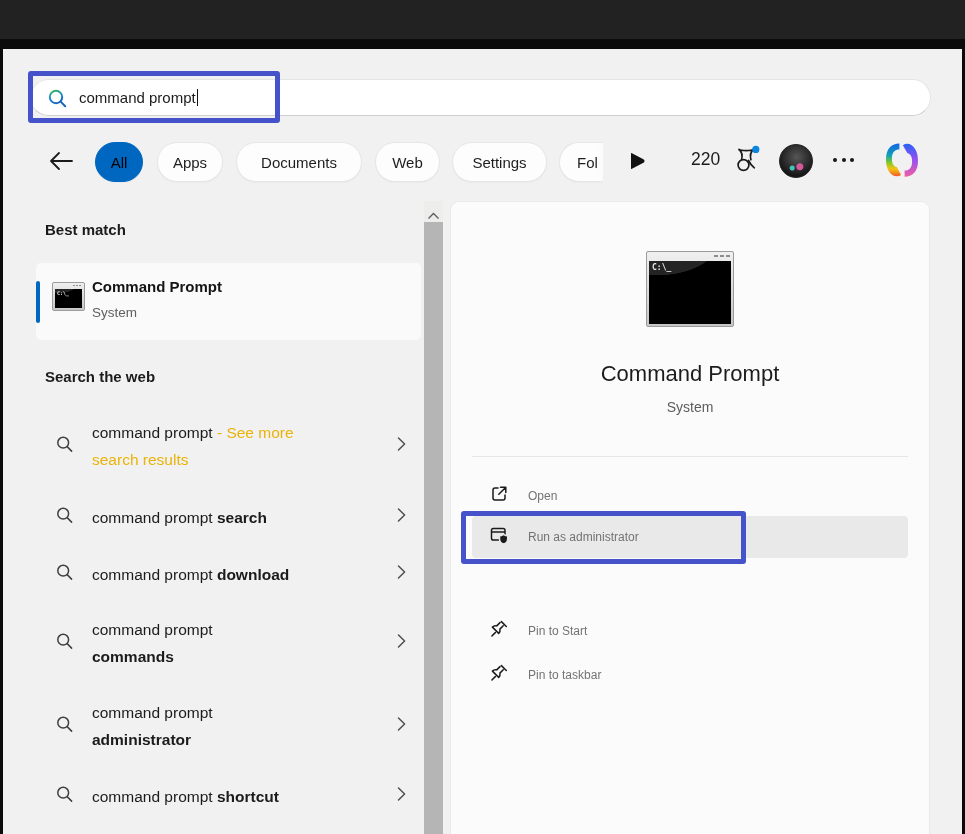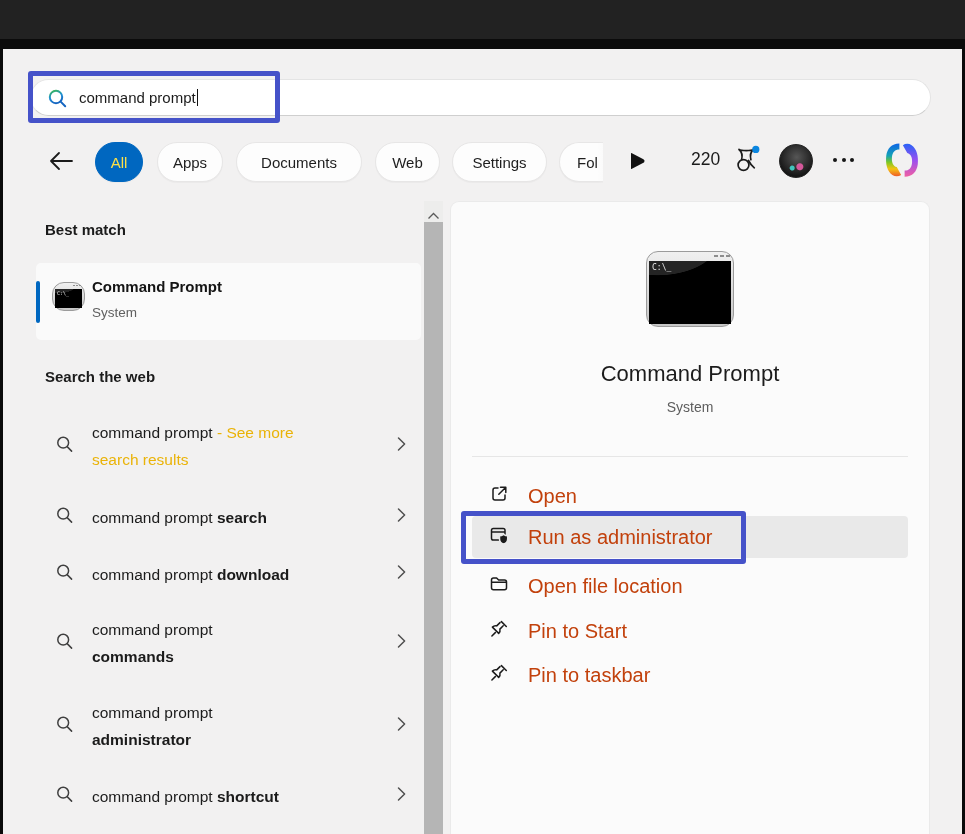--- a/index.html
+++ b/index.html
@@ -33,21 +33,21 @@
   .ann-run   { left: 461px; top: 472px; width: 285px; height: 53px; }
 
   
   .back-btn { position: absolute; left: 47px; top: 110px; width: 28px; height: 24px; cursor: pointer; }
   .pill {
     position: absolute; top: 103px; height: 40px; border-radius: 20px;
     background: #fdfdfd; border: 1px solid #e7e6e6; box-shadow: 0 1px 1px rgba(0,0,0,0.03);
     display: flex; align-items: center; justify-content: center;
     font-size: 15px; color: #1e1e1e; cursor: pointer; white-space: nowrap;
   }
-  .pill.sel { background: #0067c0; border-color: #0067c0; color: #fde047; }
+  .pill.sel { background: #0067c0; border-color: #0067c0; color: #000000; }
   .pill.clip { border-radius: 20px 0 0 20px; border-right: none; overflow: hidden; justify-content: flex-start; padding-left: 17px; }
   .tab-fade { position: absolute; left: 597px; top: 101px; width: 34px; height: 44px;
     background: linear-gradient(to right, rgba(242,241,241,0), #f2f1f1 75%); z-index: 2; }
   .play-btn { position: absolute; left: 626px; top: 111px; cursor: pointer; }
   .rewards-count { position: absolute; left: 691px; top: 110px; font-size: 17.5px; color: #1b1b1b; }
   .rewards-icon { position: absolute; left: 734px; top: 106px; cursor: pointer; }
   .avatar {
     position: absolute; left: 779px; top: 105px; width: 34px; height: 34px; border-radius: 50%;
     cursor: pointer; border: 1px solid #242424;
     background:
@@ -63,21 +63,21 @@
   .heading { position: absolute; left: 45px; font-size: 15px; font-weight: 700; color: #1b1b1b; }
   .bm-card {
     position: absolute; left: 36px; top: 224px; width: 385px; height: 77px;
     background: #fafafa; border-radius: 5px; cursor: pointer;
   }
   .bm-accent { position: absolute; left: 0; top: 18px; width: 4px; height: 42px; border-radius: 2px; background: #0067c0; }
   .bm-title { position: absolute; left: 56px; top: 15px; font-size: 15px; font-weight: 700; color: #141414; }
   .bm-sub { position: absolute; left: 56px; top: 42px; font-size: 13.5px; color: #606060; }
 
   
-  .cmd { border: 1px solid #9b9b9b; border-radius: 12px; background: linear-gradient(#f0f0f0, #c7c7c7); position: absolute; }
+  .cmd { border: 1px solid #9b9b9b; border-radius: 2px; background: linear-gradient(#f0f0f0, #c7c7c7); position: absolute; font-weight: bold; }
   .cmd .marks { position: absolute; right: 3px; top: 3px; width: 4px; height: 2px; background: #8d8d8d; box-shadow: -6px 0 #8d8d8d, -12px 0 #8d8d8d; }
   .cmd .body {
     position: absolute; left: 2px; right: 2px; bottom: 2px; background: #000;
     background-image: radial-gradient(ellipse 130% 95% at 10% -32%, #242424 0 57%, #000 58%);
   }
   .cmd .ctext { position: absolute; left: 3px; top: 2px; color: #e8e8e8; font-family: "DejaVu Sans Mono", monospace; }
   .cmd-big { left: 646px; top: 212px; width: 88px; height: 76px; }
   .cmd-big .body { top: 9px; }
   .cmd-big .ctext { font-size: 8px; }
   .cmd-sm { left: 16px; top: 19px; width: 33px; height: 29px; }
@@ -103,21 +103,21 @@
     position: absolute; left: 450px; top: 162px; width: 480px; height: 669px;
     background: #fbfbfb; border: 1px solid #eaeaea; border-bottom: none;
     border-radius: 9px 9px 0 0;
   }
   .prev-title { position: absolute; left: 450px; top: 322px; width: 480px; text-align: center; font-size: 22px; color: #1c1c1c; }
   .prev-sub { position: absolute; left: 450px; top: 360px; width: 480px; text-align: center; font-size: 14px; color: #5d5d5d; }
   .divider { position: absolute; left: 472px; top: 417px; width: 436px; height: 1px; background: #e6e6e6; }
   .run-bg { position: absolute; left: 472px; top: 477px; width: 436px; height: 42px; background: #e9e9e9; border-radius: 4px; }
   .act { position: absolute; left: 450px; width: 480px; height: 36px; cursor: pointer; }
   .act .aicon { position: absolute; left: 39px; top: 50%; transform: translateY(-50%); }
-  .act .albl { position: absolute; left: 78px; top: 50%; transform: translateY(-50%); font-size: 20px; color: #c2410c; white-space: nowrap; }
+  .act .albl { position: absolute; left: 78px; top: 50%; transform: translateY(-50%); font-size: 12px; color: #737373; white-space: nowrap; }
 </style>
 </head>
 <body>
 
 <svg width="0" height="0" style="position:absolute">
   <defs>
     <linearGradient id="sg" x1="0" y1="0" x2="0.35" y2="1">
       <stop offset="0" stop-color="#3cb94e"></stop>
         <stop offset="0.55" stop-color="#1f8fd6"></stop>
         <stop offset="1" stop-color="#1565c0"></stop>
@@ -325,28 +325,20 @@
       <svg width="21" height="21" viewBox="0 0 21 21">
           <rect x="2.5" y="4" width="13.5" height="11.5" rx="1.8" fill="none" stroke="#1b1b1b" stroke-width="1.5"></rect>
           <path d="M2.5 7.5 H16" stroke="#1b1b1b" stroke-width="1.5"></path>
           <path d="M14.6 9.8 c1.3 .9 2.8 1.4 4.1 1.4 v3.4 c0 2.4-1.8 4.4-4.1 5 c-2.3-.6-4.1-2.6-4.1-5 v-3.4 c1.3 0 2.8-.5 4.1-1.4 z" fill="#1b1b1b" stroke="#e9e9e9" stroke-width="1.5"></path>
         </svg>
     </span>
     <span class="albl">Run as administrator</span>
   </div>
   <div class="annotation ann-run"></div>
 
-  <div class="act" style="top:529px">
-    <span class="aicon">
-      <svg width="20" height="20" viewBox="0 0 20 20">
-          <path d="M2.5 6 C2.5 4.9 3.4 4 4.5 4 H7.6 L9.6 6 H15.5 C16.6 6 17.5 6.9 17.5 8 V13.8 C17.5 14.9 16.6 15.8 15.5 15.8 H4.5 C3.4 15.8 2.5 14.9 2.5 13.8 Z M2.5 8.2 H17.5" fill="none" stroke="#1b1b1b" stroke-width="1.5" stroke-linejoin="round"></path>
-        </svg>
-    </span>
-    <span class="albl">Open file location</span>
-  </div>
   <div class="act" style="top:574px">
     <span class="aicon"><svg width="20" height="20" viewBox="0 0 20 20">
           <use href="#i-pin"></use>
         </svg></span>
     <span class="albl">Pin to Start</span>
   </div>
   <div class="act" style="top:618px">
     <span class="aicon"><svg width="20" height="20" viewBox="0 0 20 20">
           <use href="#i-pin"></use>
         </svg></span>

